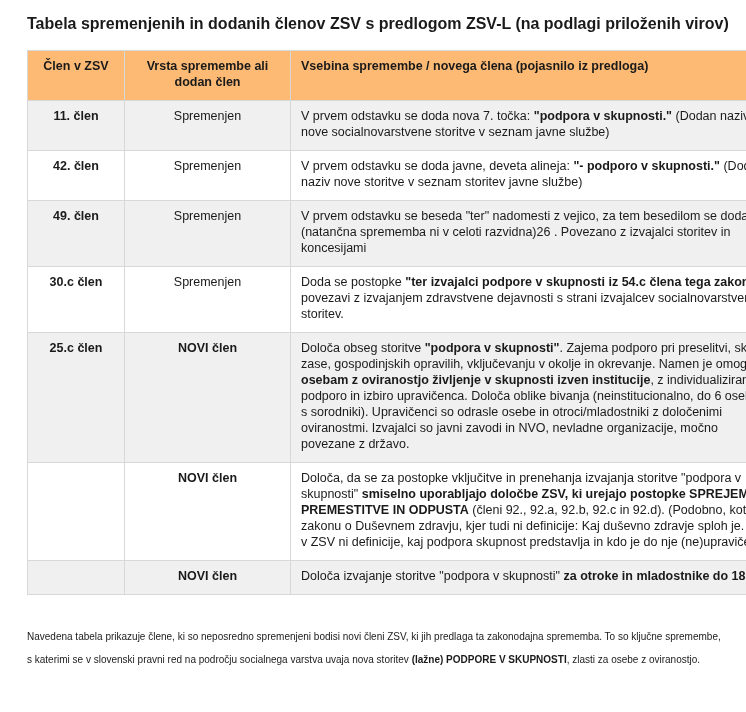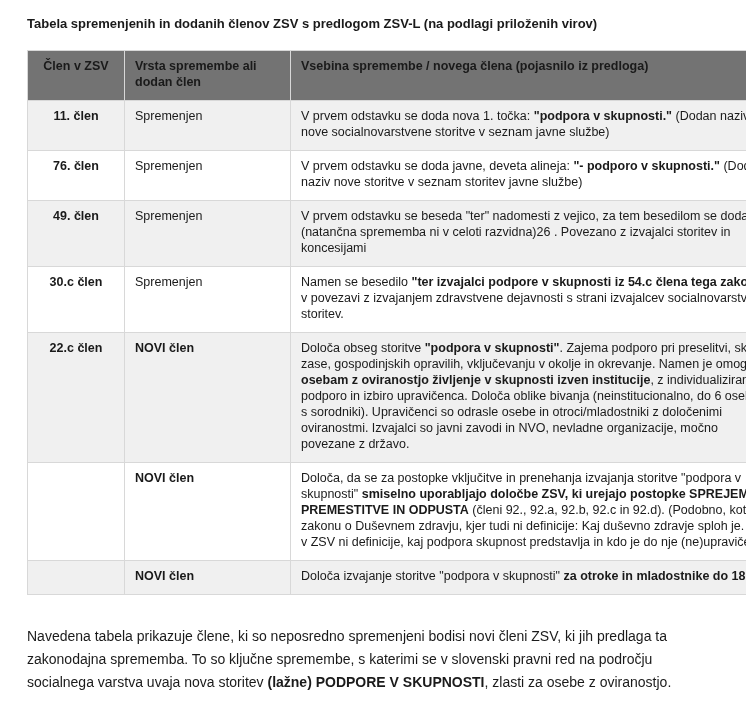--- a/index.html
+++ b/index.html
@@ -6,48 +6,48 @@
   body { width: 746px; height: 712px; overflow: hidden; }
   .page {
     box-sizing: border-box;
     width: 746px; height: 712px;
     padding: 14px 24px 0 27px;
     font-family: "Liberation Sans", sans-serif;
     color: #1a1a1a;
     background: #ffffff;
   }
   .title {
-    font-size: 13px;
+    font-size: 16px;
     font-weight: bold;
     margin: 0 0 17px 0;
     line-height: 19px;
     white-space: nowrap;
   }
   table.zsv {
     border-collapse: collapse;
     width: 695px;
     table-layout: fixed;
   }
   table.zsv th, table.zsv td {
     border: 1px solid #d8d8d8;
     vertical-align: top;
     font-size: 12.5px;
     line-height: 16px;
     padding: 7px 10px 10px 10px;
     word-wrap: break-word;
   }
-  table.zsv th { font-weight: bold; background: #737373; }
+  table.zsv th { font-weight: bold; background: #fdba74; }
   .col-clen   { width: 76px;  text-align: center; padding-left: 2px; padding-right: 2px; }
-  .col-vrsta  { width: 145px; text-align: left; padding-left: 6px; padding-right: 6px; }
+  .col-vrsta  { width: 145px; text-align: center; padding-left: 6px; padding-right: 6px; }
   .col-vsebina{ width: 474px; text-align: left; }
   tbody tr:nth-child(odd) td { background: #f0f0f0; }
   tbody tr:nth-child(even) td { background: #ffffff; }
   .summary {
     width: 696px;
-    font-size: 14px;
+    font-size: 10px;
     line-height: 23px;
     margin: 30px 0 4px 0;
   }
   b { font-weight: bold; }
 </style>
 </head>
 <body>
 
 <div class="page">
 
@@ -58,39 +58,39 @@
       <tr>
         <th class="col-clen">Člen v ZSV</th>
         <th class="col-vrsta">Vrsta spremembe ali dodan člen</th>
         <th class="col-vsebina">Vsebina spremembe / novega člena (pojasnilo iz predloga)</th>
       </tr>
     </thead>
     <tbody>
         <tr>
           <td class="col-clen"><b>11. člen</b></td>
           <td class="col-vrsta"><span>Spremenjen</span></td>
-          <td class="col-vsebina"><span>V prvem odstavku se doda nova 1. točka: </span><b>"podpora v skupnosti."</b><span> (Dodan naziv nove socialnovarstvene storitve v seznam javne službe)</span></td>
+          <td class="col-vsebina"><span>V prvem odstavku se doda nova 7. točka: </span><b>"podpora v skupnosti."</b><span> (Dodan naziv nove socialnovarstvene storitve v seznam javne službe)</span></td>
         </tr>
         <tr>
-          <td class="col-clen"><b>76. člen</b></td>
+          <td class="col-clen"><b>42. člen</b></td>
           <td class="col-vrsta"><span>Spremenjen</span></td>
           <td class="col-vsebina"><span>V prvem odstavku se doda javne, deveta alineja: </span><b>"- podporo v skupnosti."</b><span> (Dodan naziv nove storitve v seznam storitev javne službe)</span></td>
         </tr>
         <tr>
           <td class="col-clen"><b>49. člen</b></td>
           <td class="col-vrsta"><span>Spremenjen</span></td>
           <td class="col-vsebina"><span>V prvem odstavku se beseda "ter" nadomesti z vejico, za tem besedilom se doda (natančna sprememba ni v celoti razvidna)26 . Povezano z izvajalci storitev in koncesijami</span></td>
         </tr>
         <tr>
           <td class="col-clen"><b>30.c člen</b></td>
           <td class="col-vrsta"><span>Spremenjen</span></td>
-          <td class="col-vsebina"><span>Namen se besedilo </span><b>"ter izvajalci podpore v skupnosti iz 54.c člena tega zakona"</b><span> v povezavi z izvajanjem zdravstvene dejavnosti s strani izvajalcev socialnovarstvenih storitev.</span></td>
+          <td class="col-vsebina"><span>Doda se postopke </span><b>"ter izvajalci podpore v skupnosti iz 54.c člena tega zakona"</b><span> v povezavi z izvajanjem zdravstvene dejavnosti s strani izvajalcev socialnovarstvenih storitev.</span></td>
         </tr>
         <tr>
-          <td class="col-clen"><b>22.c člen</b></td>
+          <td class="col-clen"><b>25.c člen</b></td>
           <td class="col-vrsta"><b>NOVI člen</b></td>
           <td class="col-vsebina"><span>Določa obseg storitve </span><b>"podpora v skupnosti"</b><span>. Zajema podporo pri preselitvi, skrbi zase, gospodinjskih opravilih, vključevanju v okolje in okrevanje. Namen je omogočiti </span><b>osebam z oviranostjo življenje v skupnosti izven institucije</b><span>, z individualizirano podporo in izbiro upravičenca. Določa oblike bivanja (neinstitucionalno, do 6 oseb ali s sorodniki). Upravičenci so odrasle osebe in otroci/mladostniki z določenimi oviranostmi. Izvajalci so javni zavodi in NVO, nevladne organizacije, močno povezane z državo.</span></td>
         </tr>
         <tr>
           <td class="col-clen"></td>
           <td class="col-vrsta"><b>NOVI člen</b></td>
           <td class="col-vsebina"><span>Določa, da se za postopke vključitve in prenehanja izvajanja storitve "podpora v skupnosti" </span><b>smiselno uporabljajo določbe ZSV, ki urejajo postopke SPREJEMA, PREMESTITVE IN ODPUSTA</b><span> (členi 92., 92.a, 92.b, 92.c in 92.d). (Podobno, kot v zakonu o Duševnem zdravju, kjer tudi ni definicije: Kaj duševno zdravje sploh je. Tako v ZSV ni definicije, kaj podpora skupnost predstavlja in kdo je do nje (ne)upravičen!)</span></td>
         </tr>
         <tr>
           <td class="col-clen"></td>

